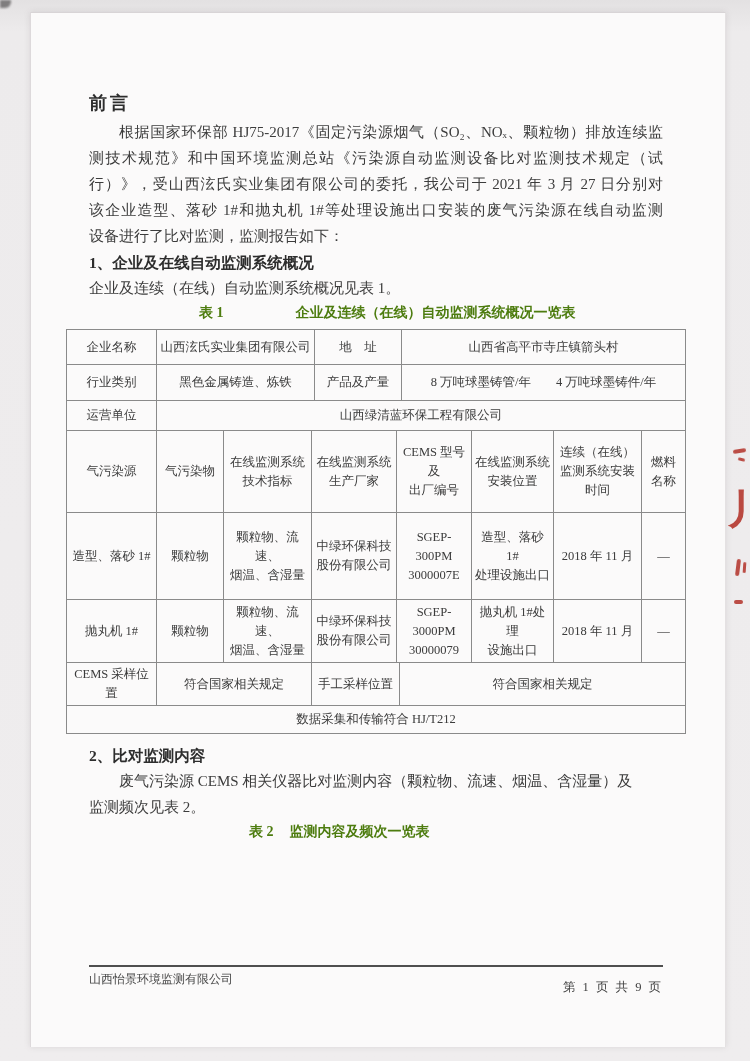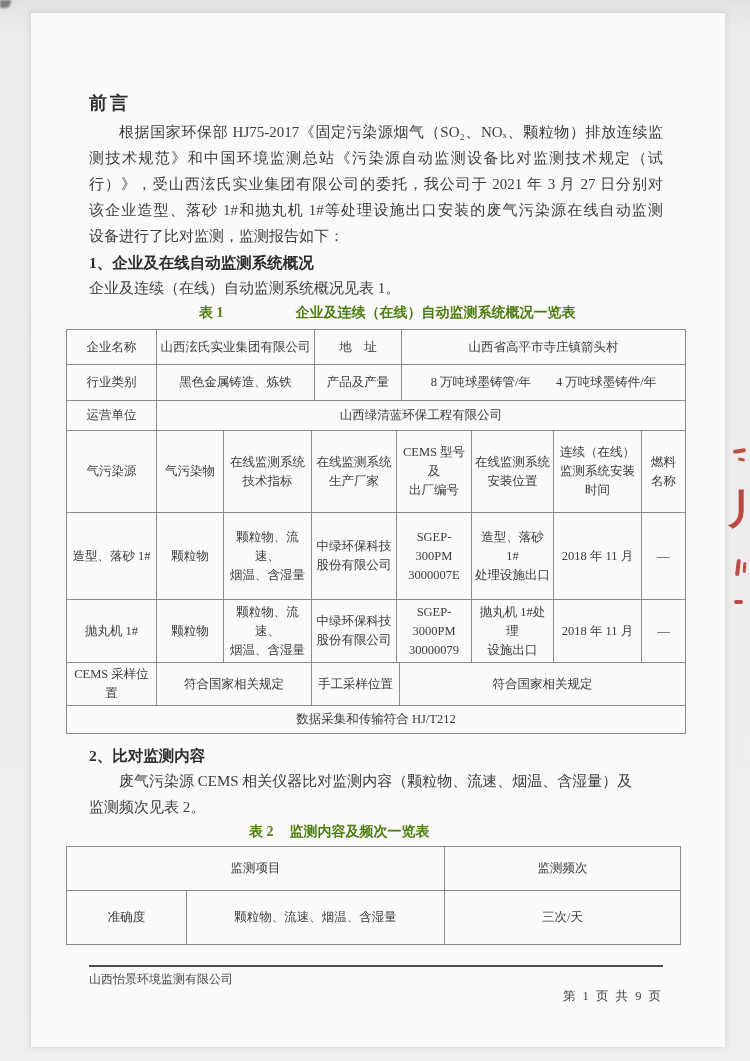--- a/index.html
+++ b/index.html
@@ -38,21 +38,21 @@
   tr.h35{height:35px;} tr.h36{height:36px;} tr.h30{height:30px;}
   tr.h82{height:82px;} tr.h87{height:87px;} tr.h63{height:63px;}
   tr.h34{height:34px;} tr.h28{height:28px;}
   tr.h44{height:44px;} tr.h54{height:54px;}
   .footer{
     position:absolute;left:58px;top:952px;width:574px;
     border-top:2px solid #4f4f4f;padding-top:4px;
     display:flex;justify-content:space-between;align-items:flex-start;
   }
   .footer .company{font-size:12px;color:#474747;text-align:right;}
-  .footer .pageno{font-size:12.5px;color:#3e3e3e;margin-top:17px;letter-spacing:2px;}
+  .footer .pageno{font-size:12.5px;color:#3e3e3e;margin-top:8px;letter-spacing:2px;}
   
   .corner-blot{position:absolute;left:0;top:0;width:11px;height:8px;background:#6e6c6d;
     border-radius:0 0 6px 0;filter:blur(1px);opacity:.85;}
   .stamp{position:absolute;left:728px;top:446px;width:22px;height:168px;overflow:hidden;}
   .stamp .m{position:absolute;background:#b5382f;opacity:.88;filter:blur(.4px);}
   .m1{width:13px;height:4px;left:5px;top:3px;transform:rotate(-9deg);border-radius:2px;}
   .m1b{width:7px;height:3px;left:10px;top:12px;transform:rotate(14deg);border-radius:2px;}
   .m2{position:absolute;left:1px;top:36px;color:#b5382f;font-size:40px;font-weight:bold;
     opacity:.9;filter:blur(.4px);transform:scaleX(1.15);}
   .m3{width:4px;height:17px;left:8px;top:113px;transform:rotate(7deg);border-radius:2px;}
@@ -196,38 +196,20 @@
     <div>
       <div class="para-line indent">废气污染源 CEMS 相关仪器比对监测内容（颗粒物、流速、烟温、含湿量）及</div>
       <div class="para-line">监测频次见表 2。</div>
     </div>
 
     <div class="tbl-caption cap2">
       <span class="cap-label">表 2</span>
       <span class="cap-title">监测内容及频次一览表</span>
     </div>
 
-    <table class="t t2">
-      <colgroup>
-          <col style="width:120px">
-          <col style="width:258px">
-          <col>
-        </colgroup>
-      <tbody>
-          <tr class="h44">
-        <td colspan="2">监测项目</td>
-        <td>监测频次</td>
-      </tr>
-      <tr class="h54">
-        <td>准确度</td>
-        <td>颗粒物、流速、烟温、含湿量</td>
-        <td>三次/天</td>
-      </tr>
-    </tbody>
-      </table>
 
   </div>
 
   <div class="footer">
     <span class="company">山西怡景环境监测有限公司</span>
     <span class="pageno">第 1 页 共 9 页</span>
   </div>
 </div>
 
 <div class="stamp">

